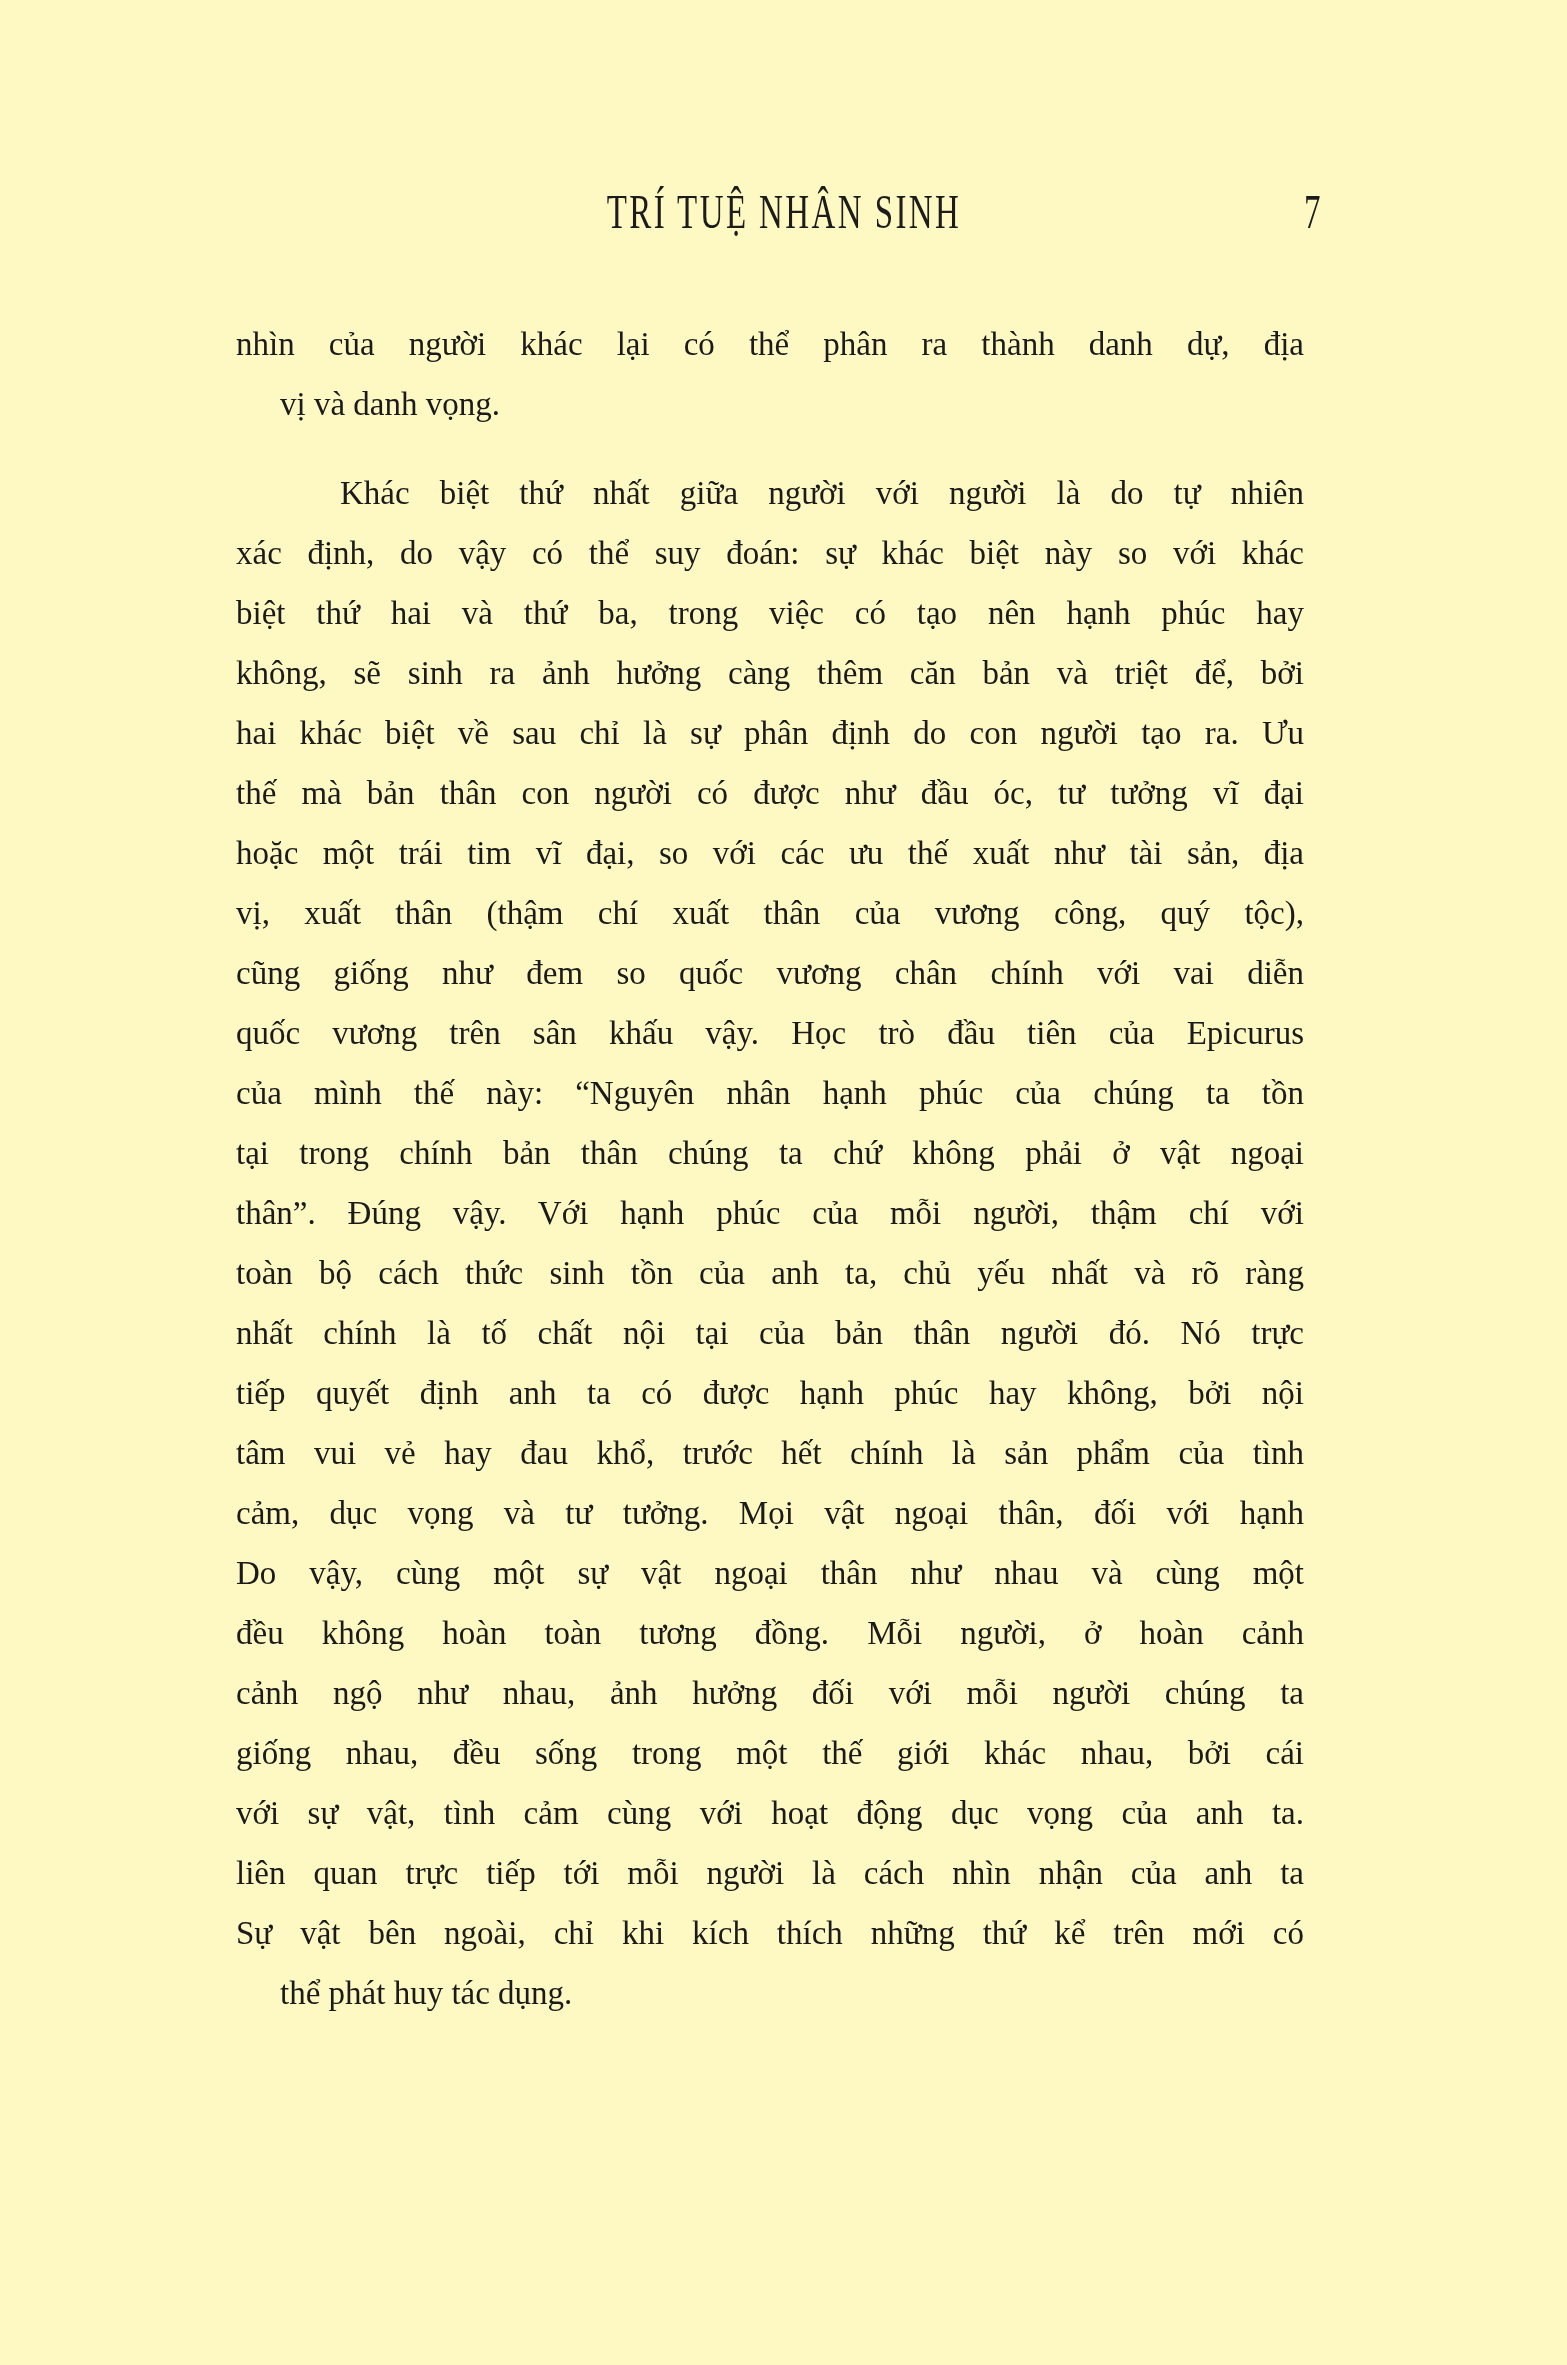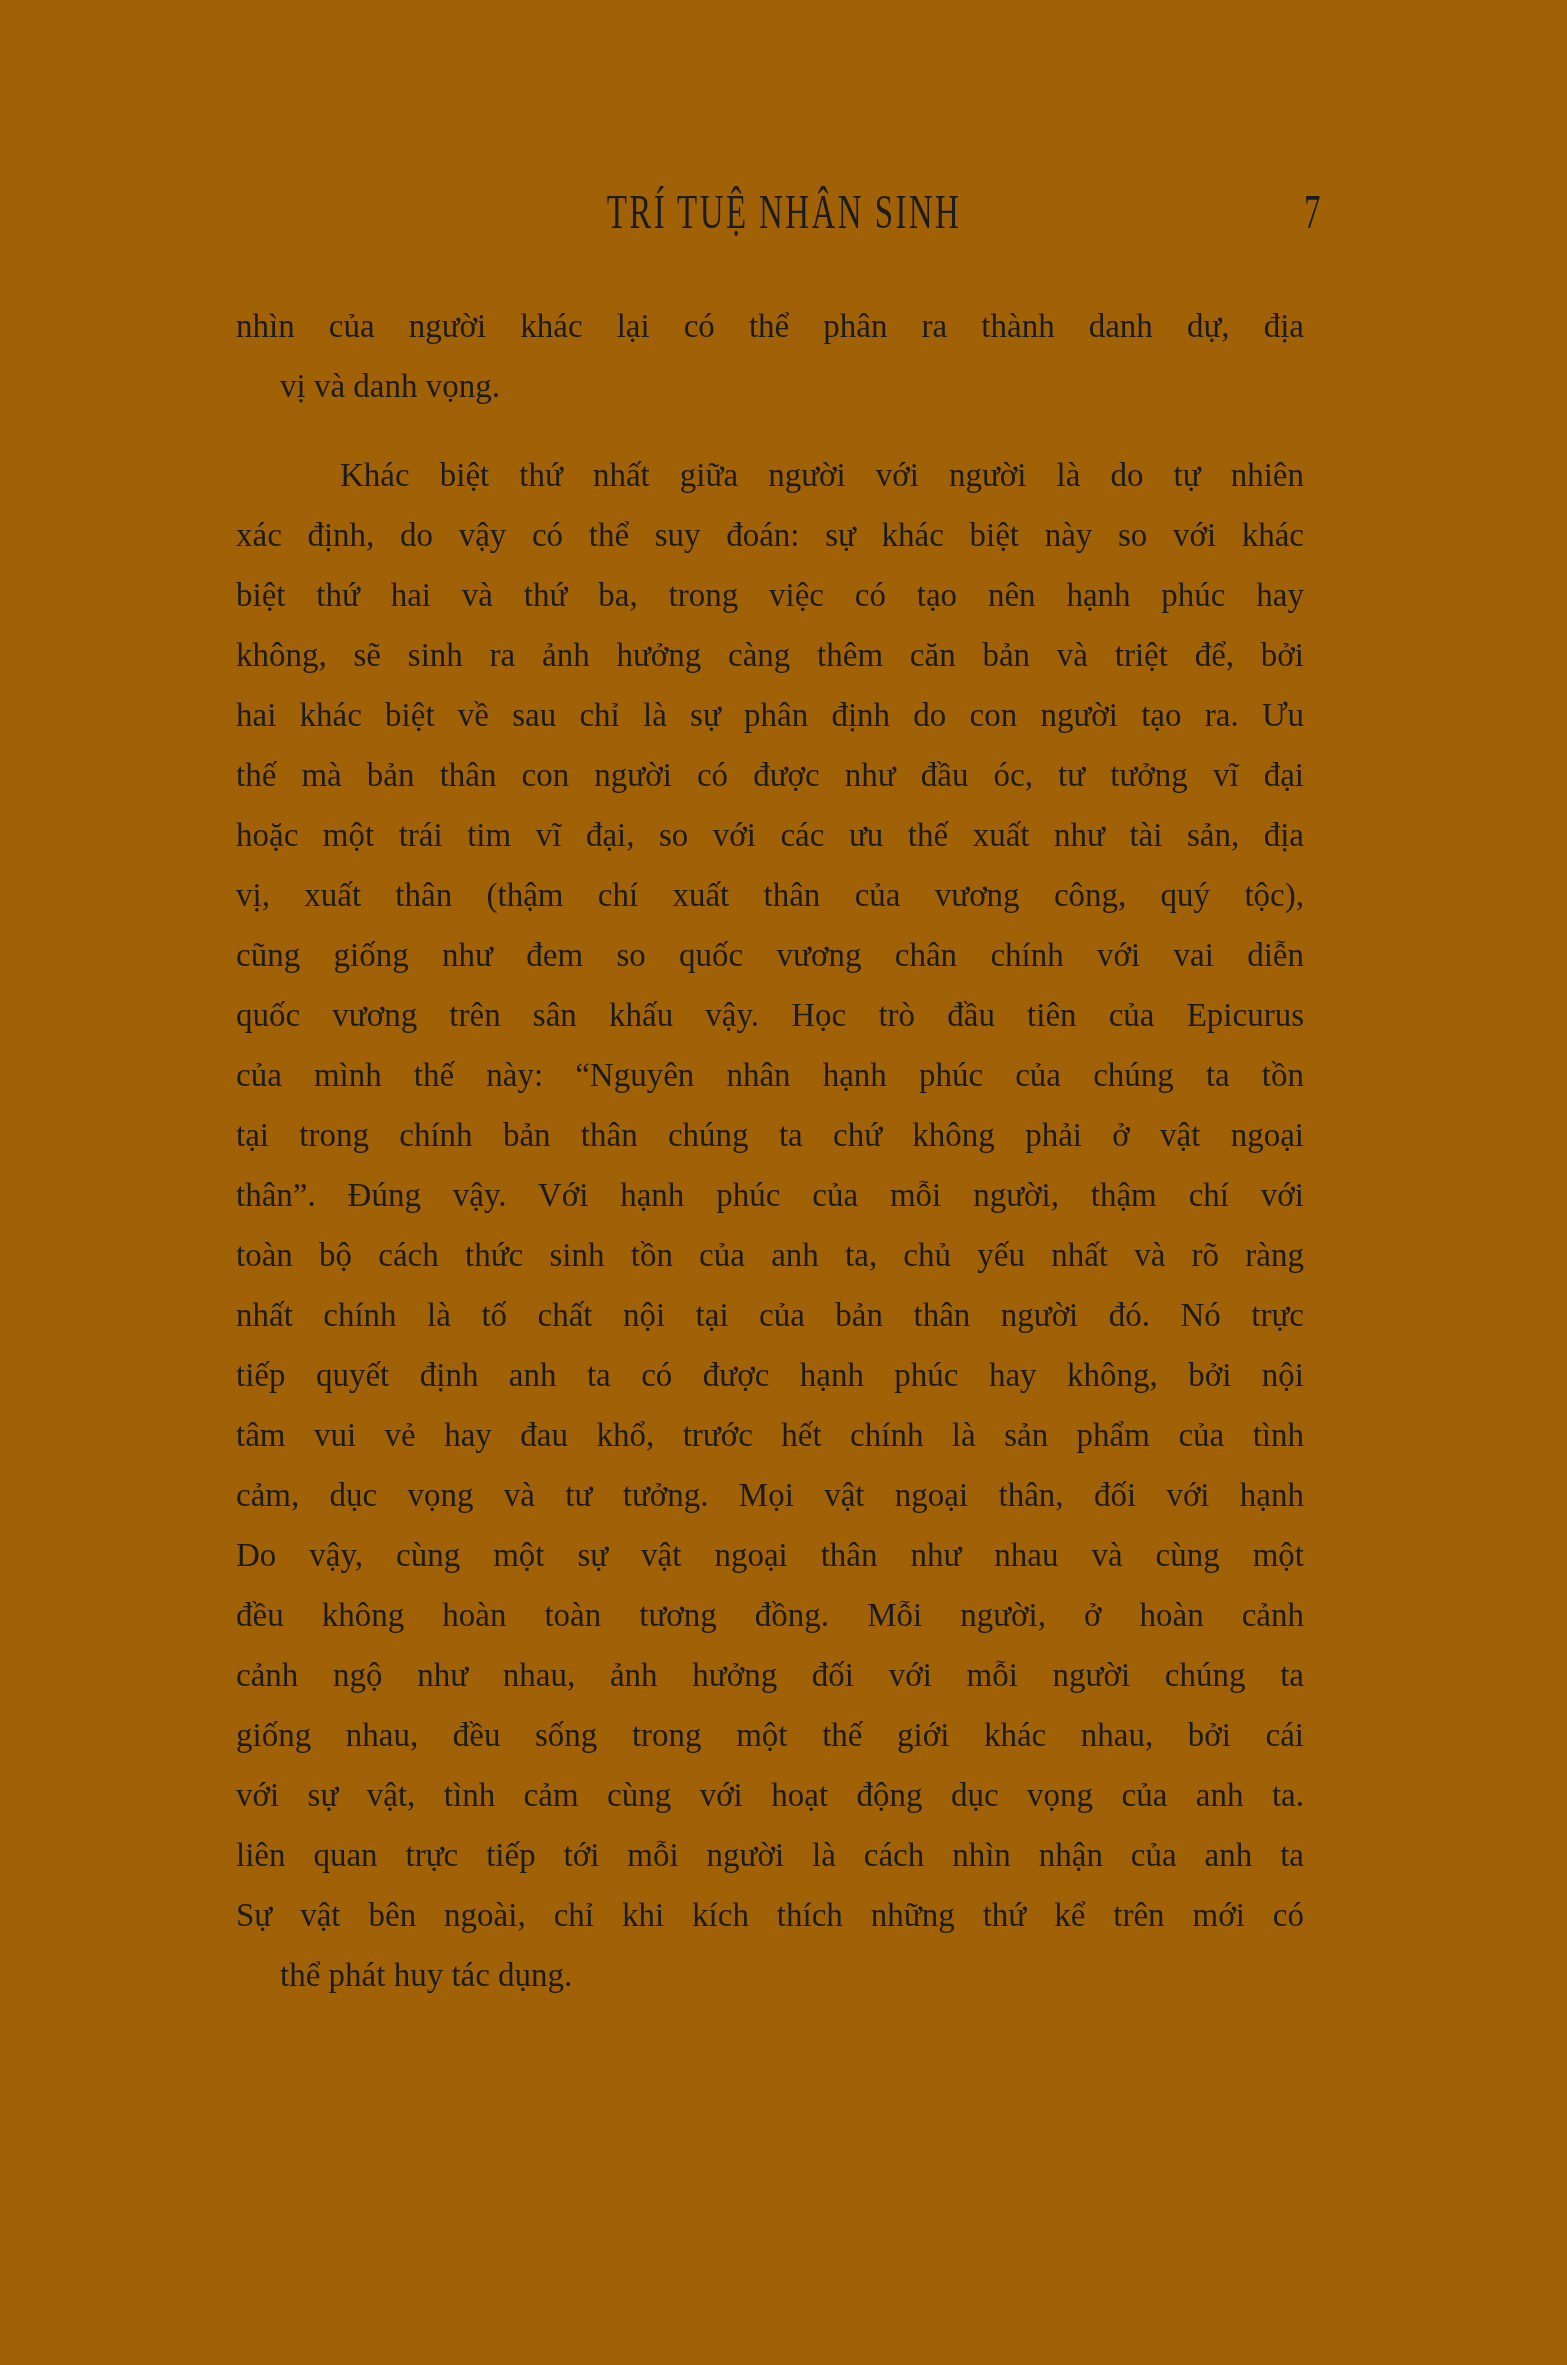--- a/index.html
+++ b/index.html
@@ -4,21 +4,21 @@
 <style>
   html, body {
     margin: 0;
     padding: 0;
     background: #ffffff;
   }
   .page {
     position: relative;
     width: 1568px;
     height: 2366px;
-    background: #a16207;
+    background: #fef9c3;
     overflow: hidden;
     font-family: "Liberation Serif", "DejaVu Serif", serif;
     color: #1c1c1c;
   }
   
   .running-title {
     position: absolute;
     top: 186px;
     left: 50%;
     transform: translateX(-50%) scaleY(1.45);
@@ -34,21 +34,21 @@
     top: 186px;
     left: 1304px;
     transform: scaleY(1.45);
     transform-origin: left top;
     font-size: 33px;
     color: #1c1c1c;
   }
   
   .body-text {
     position: absolute;
-    top: 296px;
+    top: 314px;
     left: 236px;
     width: 1068px;
     font-size: 33px;
     line-height: 60px;
     color: #1b1b1b;
   }
   .para { margin: 0; }
   .para + .para { margin-top: 29px; }
   .line {
     text-align: justify;

